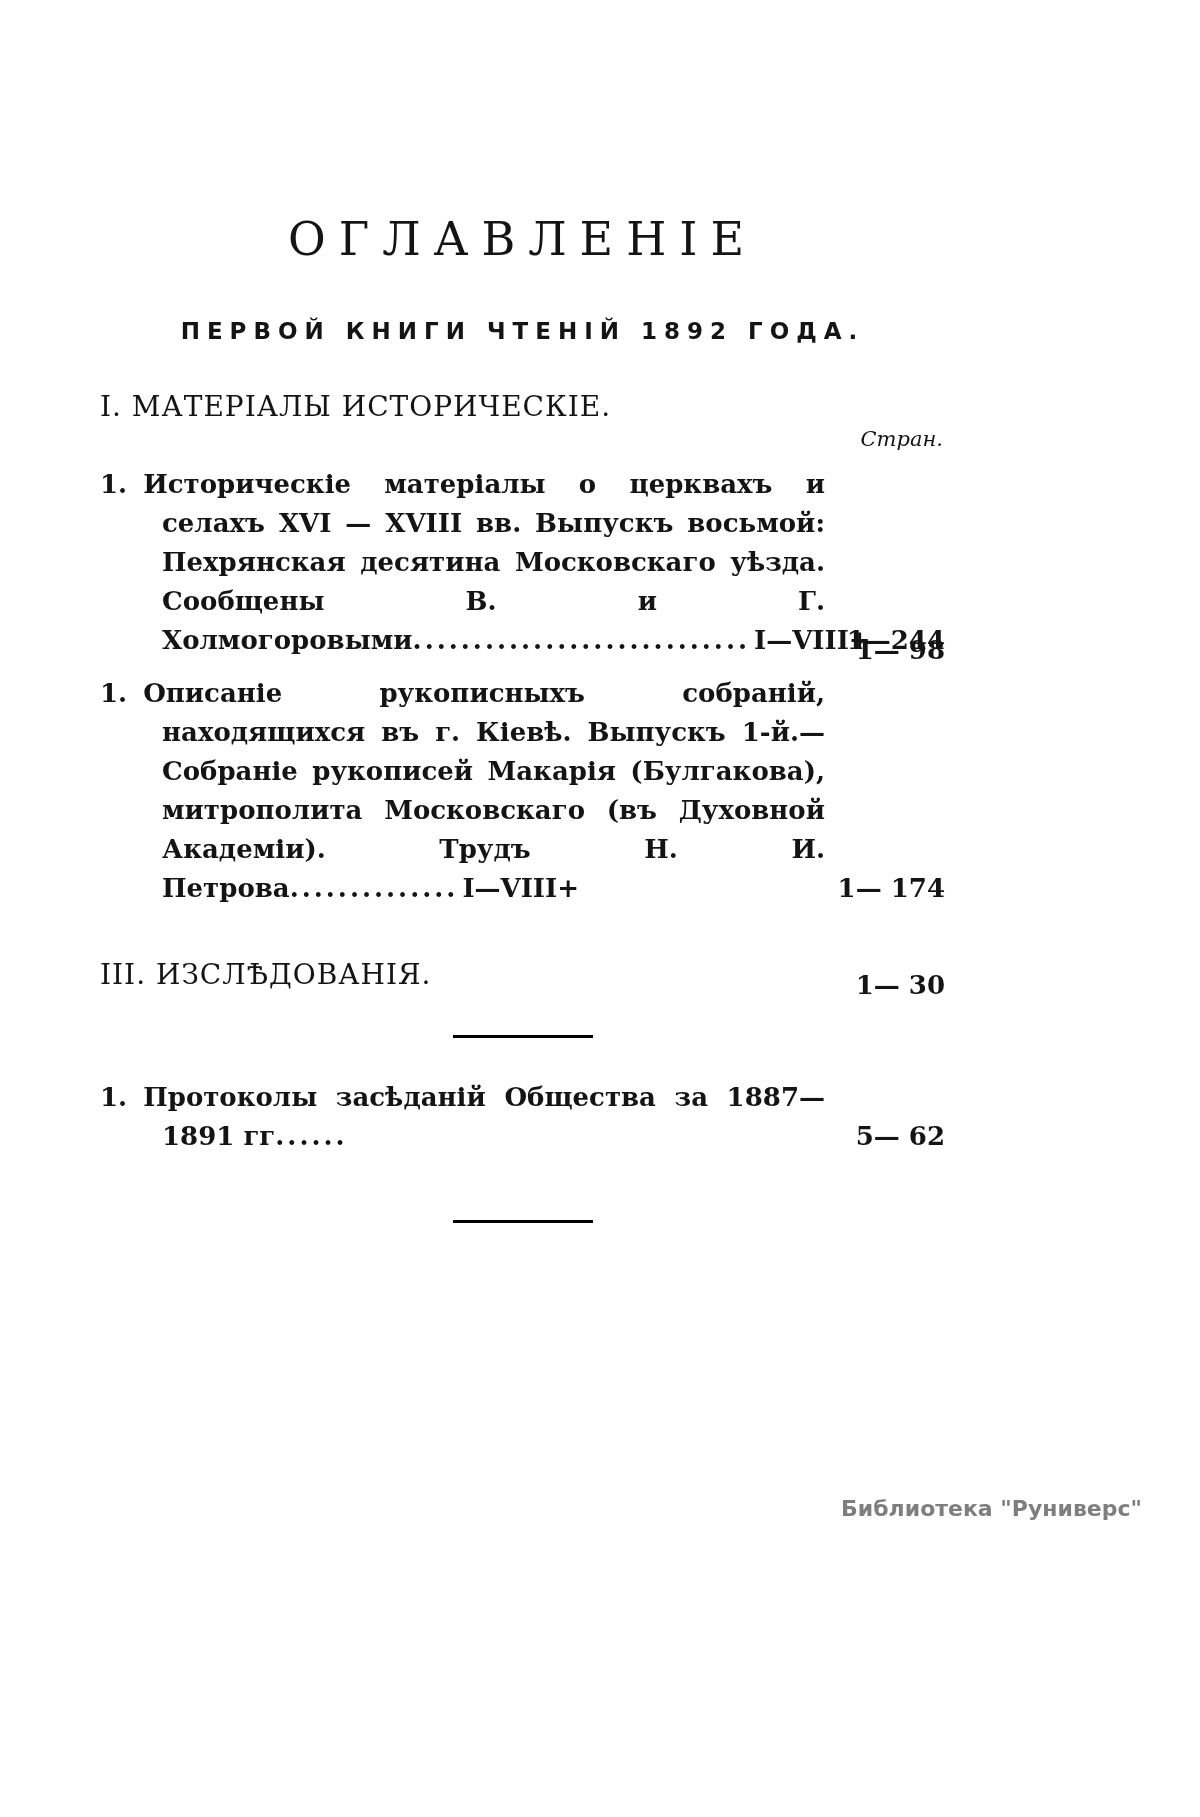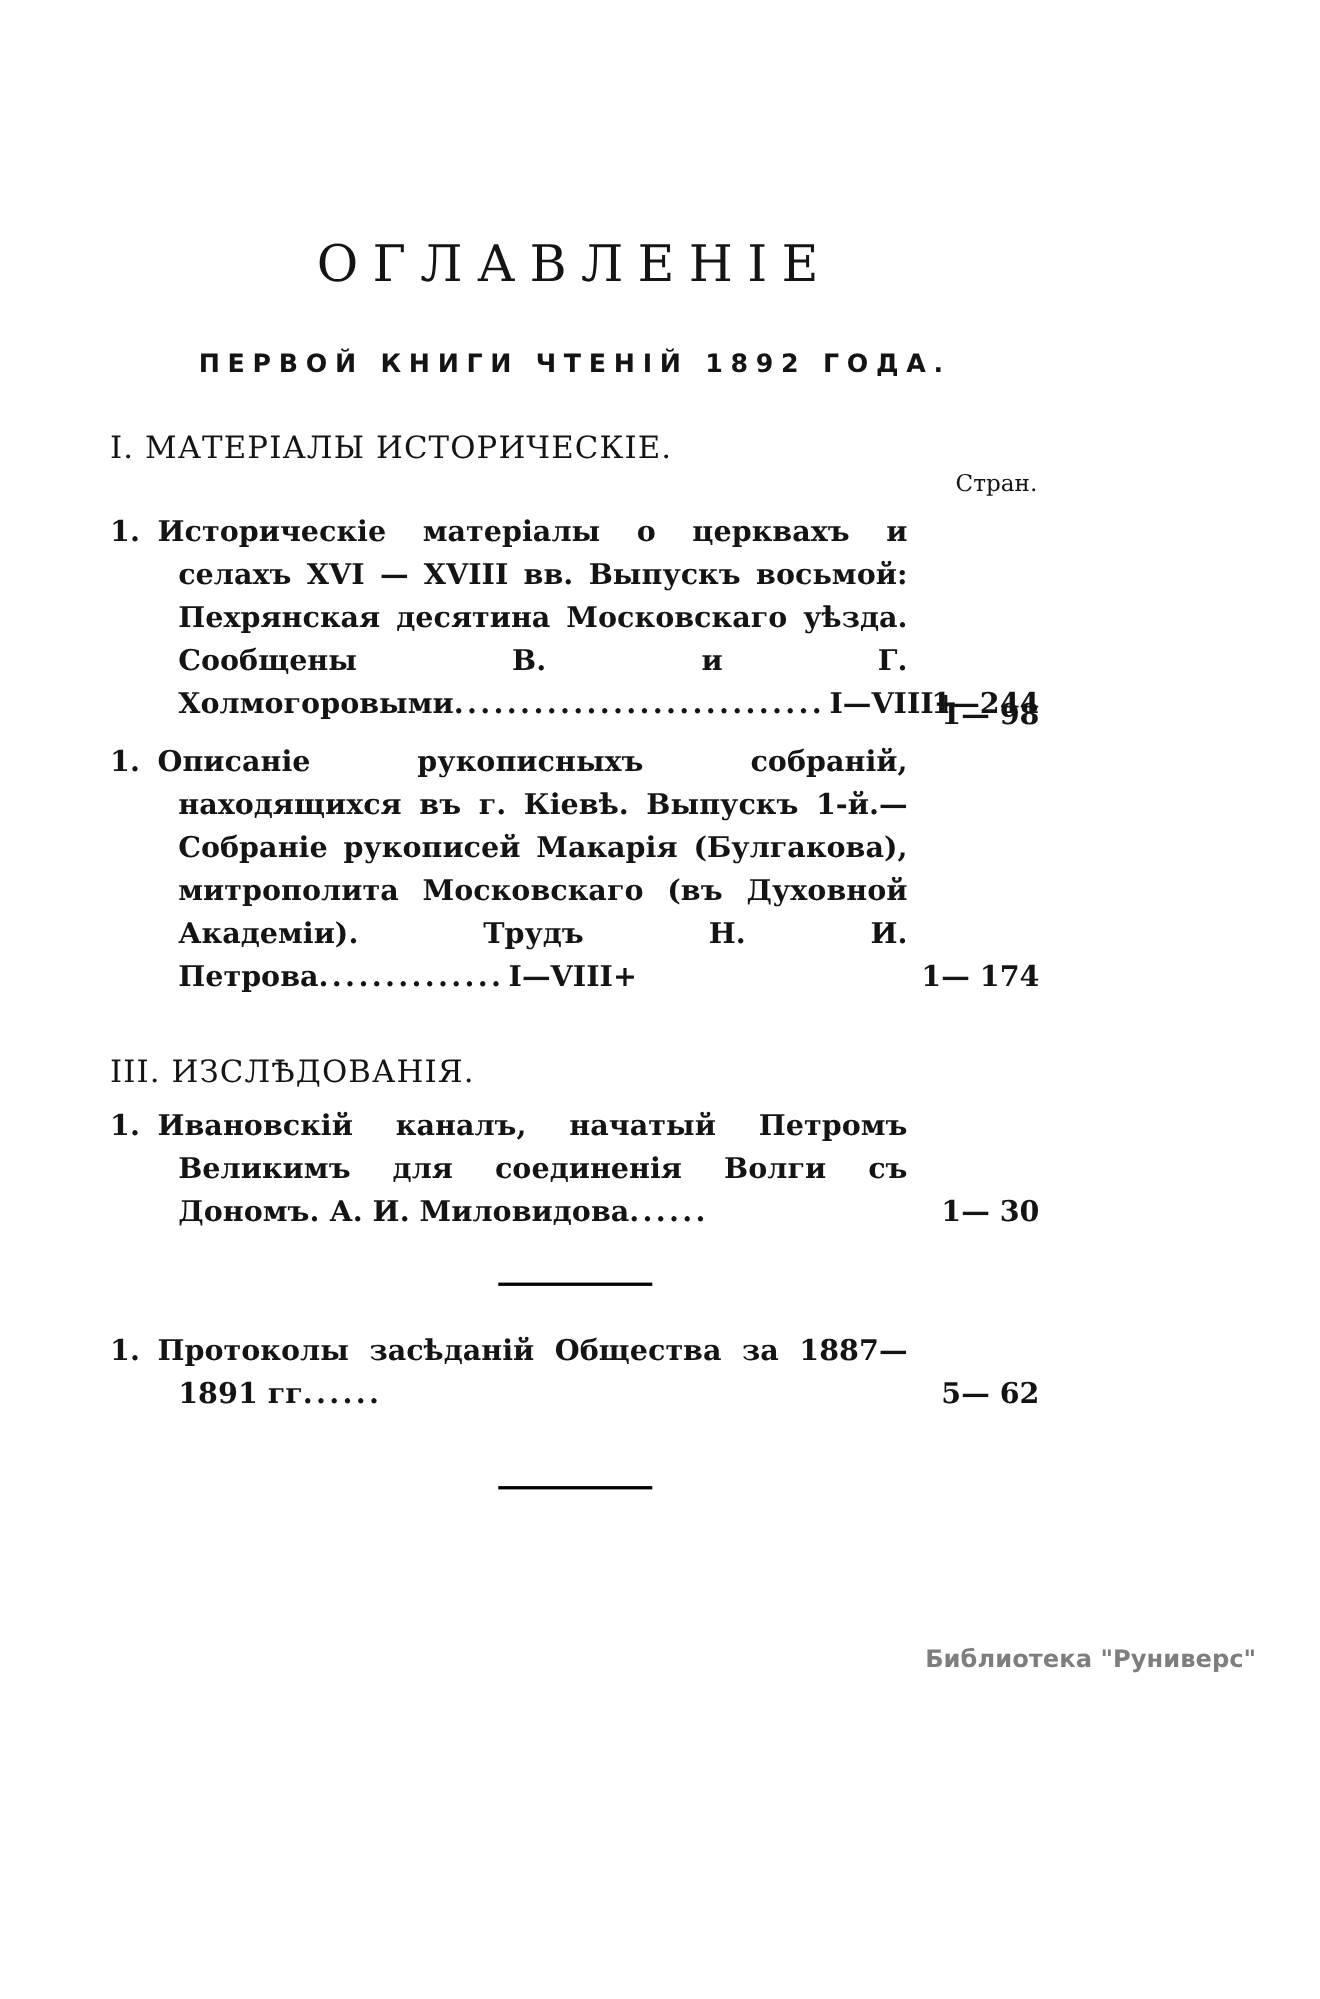--- a/index.html
+++ b/index.html
@@ -40,20 +40,21 @@
     font-weight: normal;
     letter-spacing: 1px;
     margin-top: 46px;
   }
   .section-heading.tight { margin-top: 50px; }
   .pages-header {
     text-align: right;
     font-size: 21px;
     margin-top: 4px;
     padding-right: 2px;
+    font-style: italic;
   }
   .toc { margin-top: 14px; }
   .toc-item {
     position: relative;
     padding-right: 120px;
     margin-top: 10px;
     font-size: 26px;
     font-weight: bold;
     line-height: 1.5;
   }
@@ -116,21 +117,20 @@
     <div class="toc-item">
       <div class="entry"><span class="num">1.</span><span>Описаніе рукописныхъ собраній, находящихся въ г. Кіевѣ. Выпускъ 1-й.—Собраніе рукописей Макарія (Булгакова), митрополита Московскаго (въ Духовной Академіи). Трудъ Н. И. Петрова</span><span class="tail"><span class="dots">..............</span><span class="roman">I—VIII+</span></span></div>
       <div class="pagenum">1— 174</div>
     </div>
   </div>
 
   <h3 class="section-heading tight">III. ИЗСЛѢДОВАНІЯ.</h3>
 
   <div class="toc">
     <div class="toc-item">
-      <div class="entry"><span class="num">1.</span><span>Ивановскій каналъ, начатый Петромъ Великимъ для соединенія Волги съ Дономъ. А. И. Миловидова</span><span class="tail"><span class="dots">......</span><span class="roman"></span></span></div>
       <div class="pagenum">1— 30</div>
     </div>
   </div>
 
   <div class="divider"></div>
 
   <div class="toc" style="margin-top:40px;">
     <div class="toc-item">
       <div class="entry"><span class="num">1.</span><span>Протоколы засѣданій Общества за 1887—1891 гг</span><span class="tail"><span class="dots">......</span><span class="roman"></span></span></div>
       <div class="pagenum">5— 62</div>

